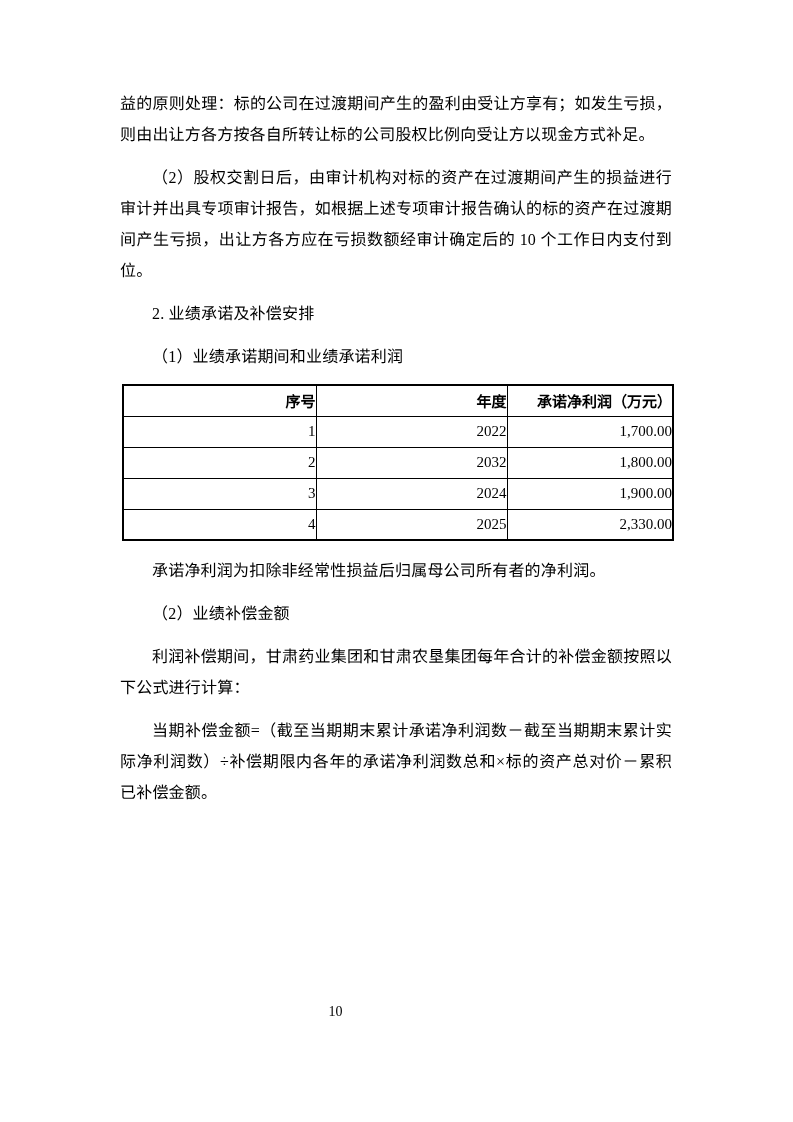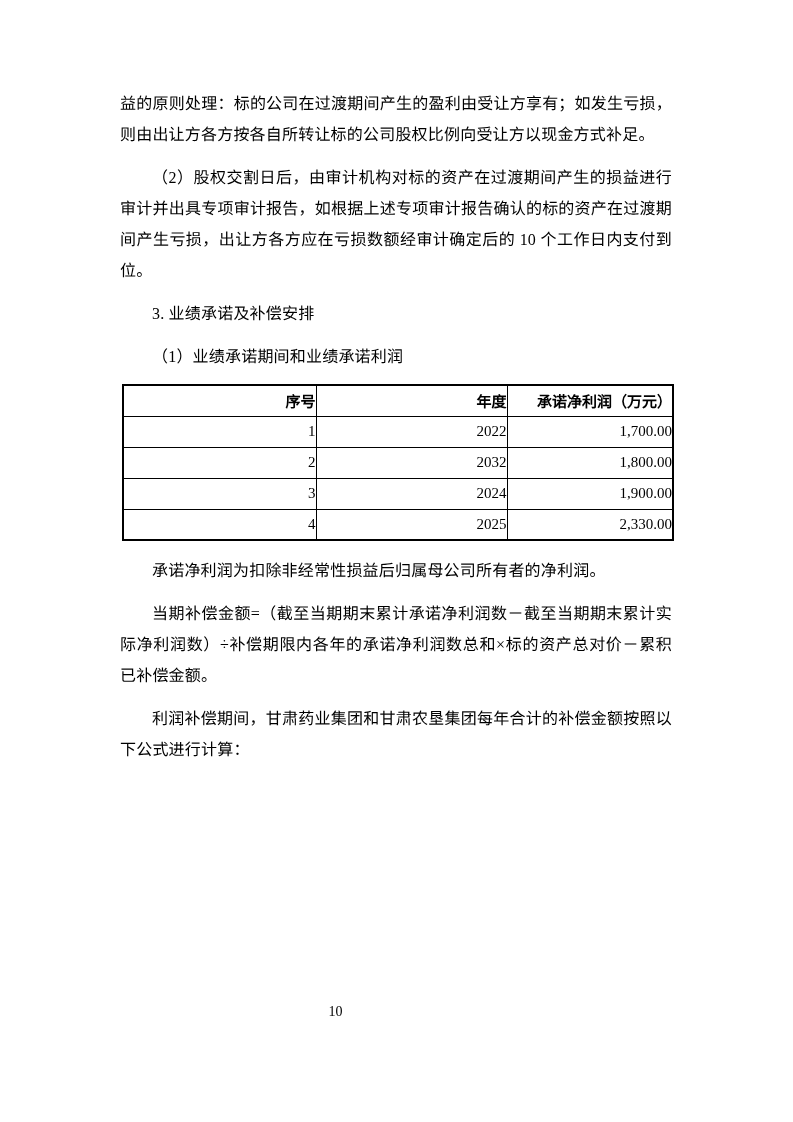--- a/index.html
+++ b/index.html
@@ -56,21 +56,21 @@
 </head>
 <body>
 
 <div class="doc-page">
 
   <p class="body-para no-indent">益的原则处理：标的公司在过渡期间产生的盈利由受让方享有；如发生亏损，则由出让方各方按各自所转让标的公司股权比例向受让方以现金方式补足。</p>
 
   <p class="body-para indent">（2）股权交割日后，由审计机构对标的资产在过渡期间产生的损益进行审计并出具专项审计报告，如根据上述专项审计报告确认的标的资产在过渡期间产生亏损，出让方各方应在亏损数额经审计确定后的 10 个工作日内支付到位。</p>
 
 
-  <p class="body-para indent">3. 业绩承诺及补偿安排</p>
+  <p class="body-para indent">2. 业绩承诺及补偿安排</p>
 
   <p class="body-para indent">（1）业绩承诺期间和业绩承诺利润</p>
 
 
   <table class="commit-table">
     <colgroup>
         <col class="c1">
         <col class="c2">
         <col class="c3">
       </colgroup>
@@ -100,20 +100,21 @@
       <tr>
         <td>4</td>
         <td>2025</td>
         <td>2,330.00</td>
       </tr>
     </tbody>
   </table>
 
   <p class="body-para indent after-table">承诺净利润为扣除非经常性损益后归属母公司所有者的净利润。</p>
 
+  <p class="body-para indent">（2）业绩补偿金额</p>
+
+  <p class="body-para indent">利润补偿期间，甘肃药业集团和甘肃农垦集团每年合计的补偿金额按照以下公式进行计算：</p>
 
   <p class="body-para indent">当期补偿金额=（截至当期期末累计承诺净利润数－截至当期期末累计实际净利润数）÷补偿期限内各年的承诺净利润数总和×标的资产总对价－累积已补偿金额。</p>
-
-  <p class="body-para indent">利润补偿期间，甘肃药业集团和甘肃农垦集团每年合计的补偿金额按照以下公式进行计算：</p>
 
 </div>
 
 <div class="page-footer">10</div>
 
 </body></html>

